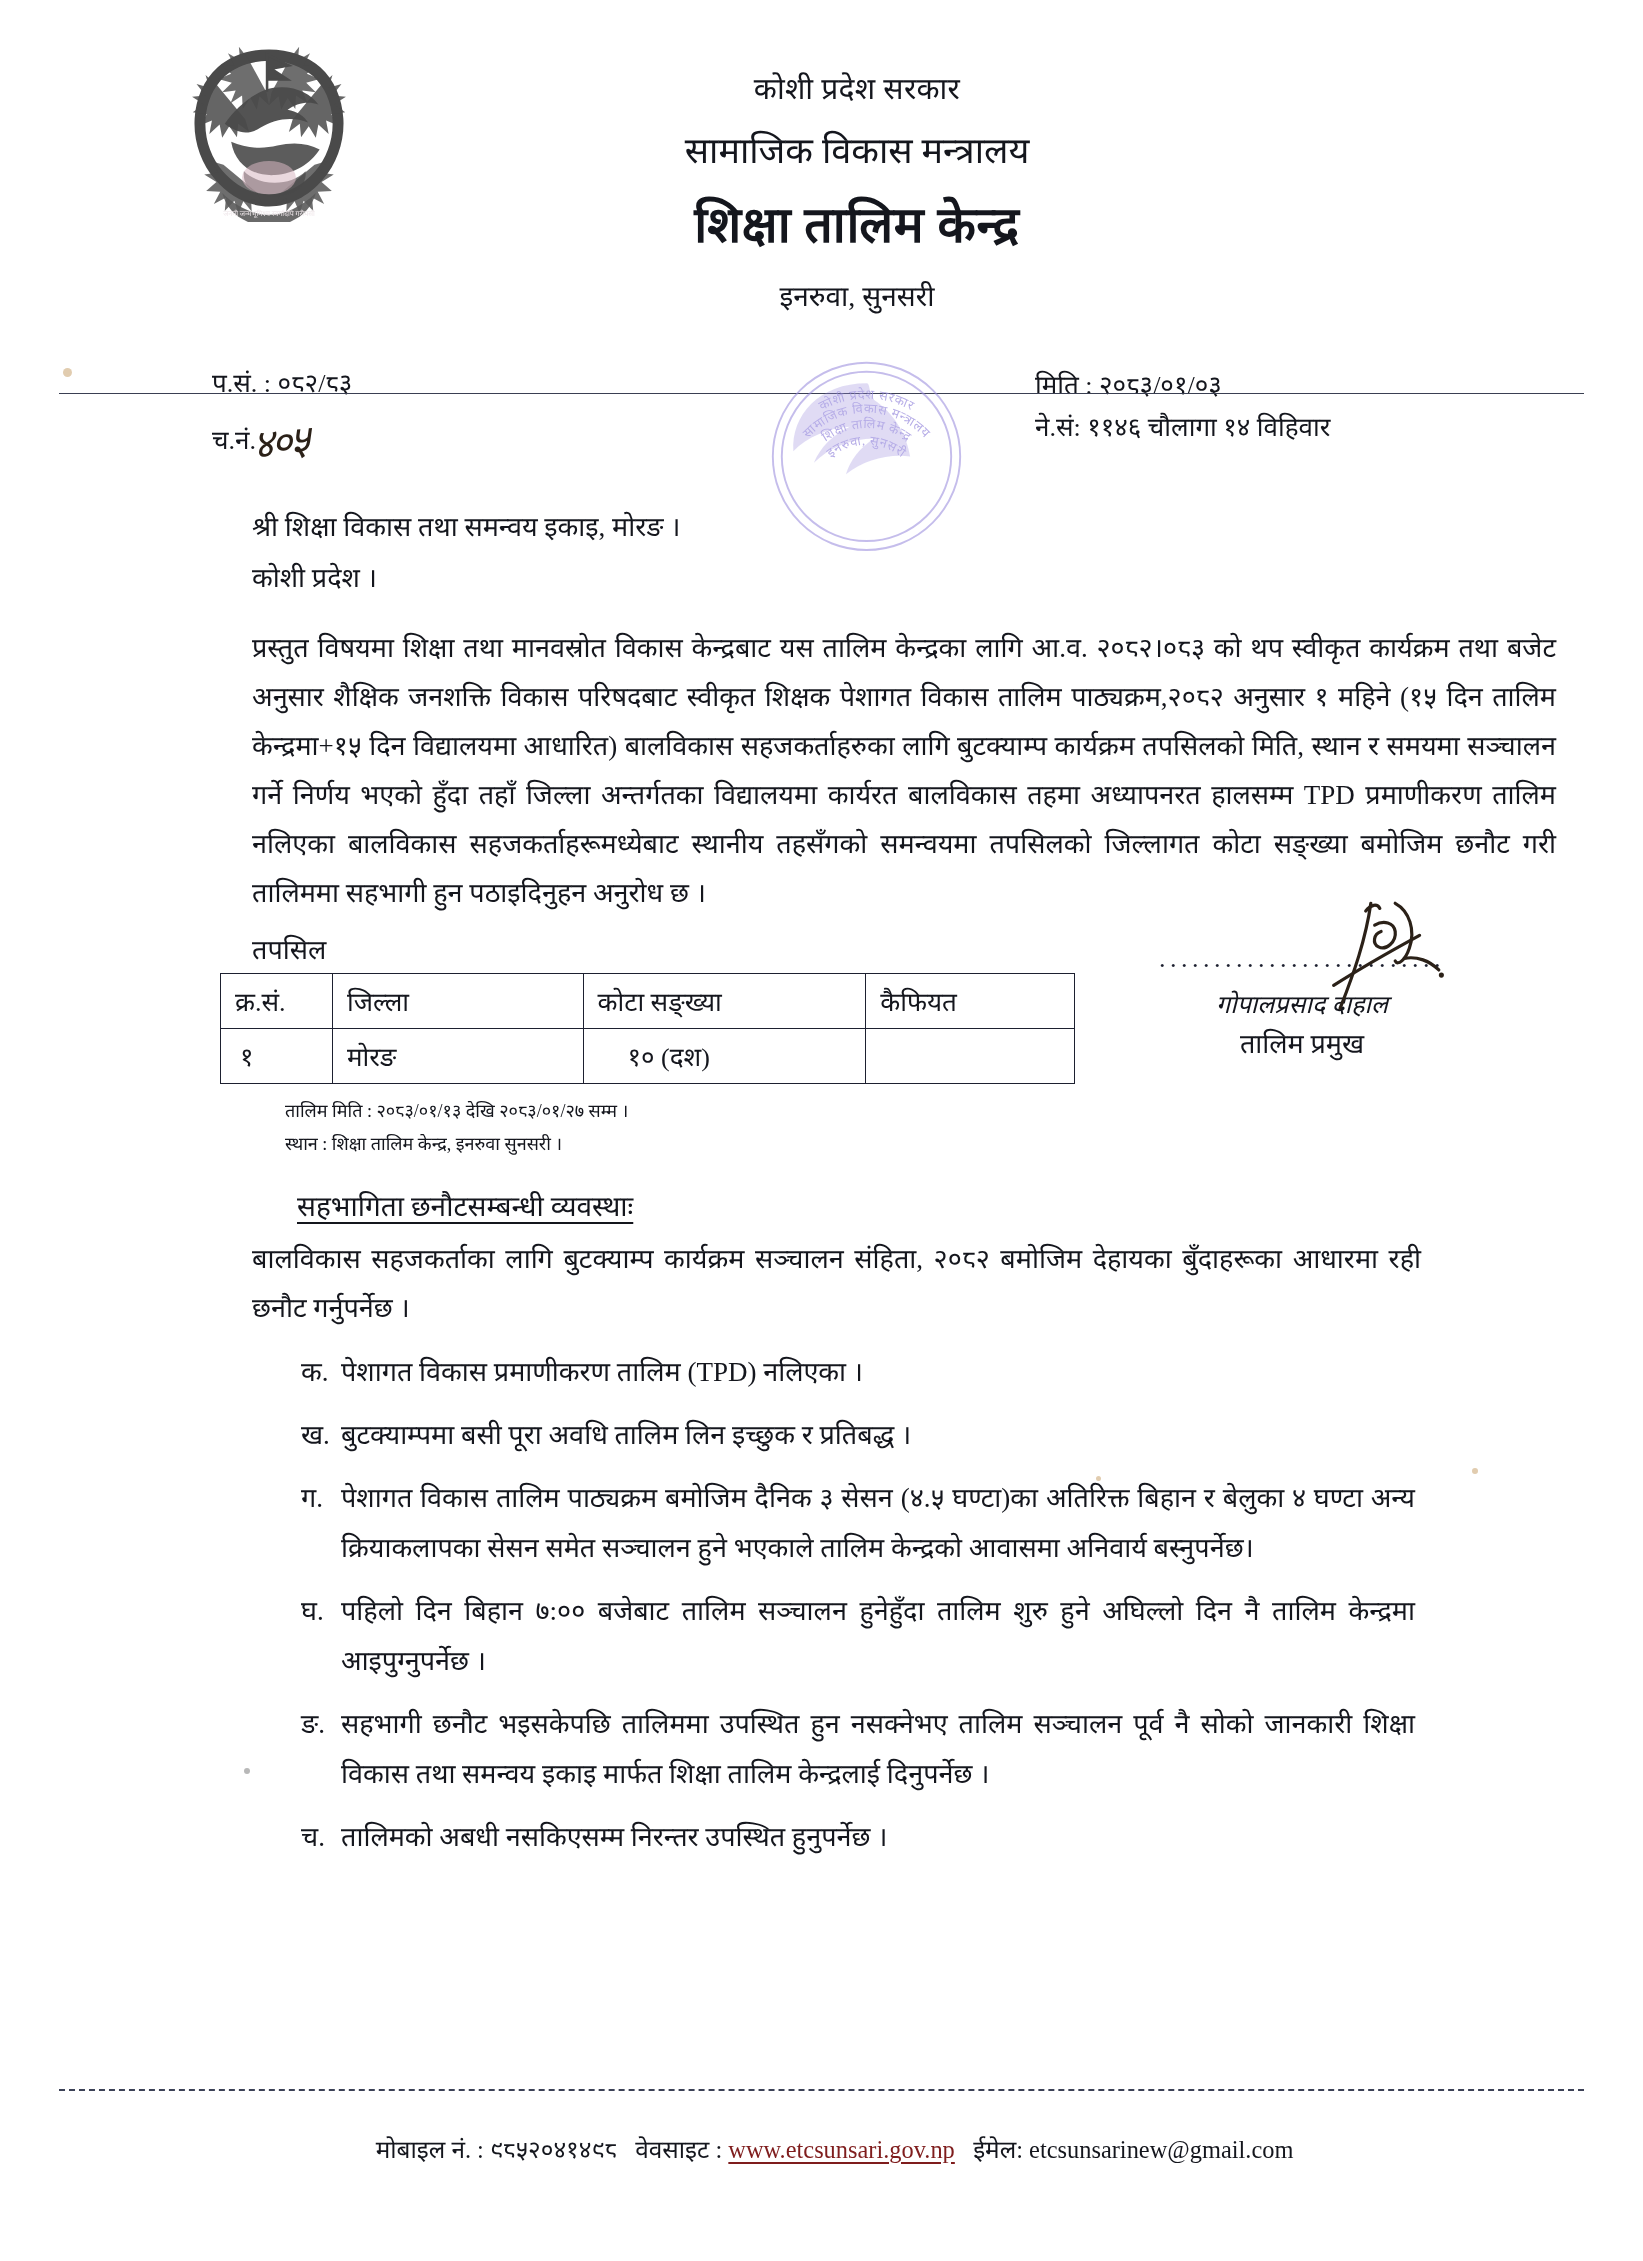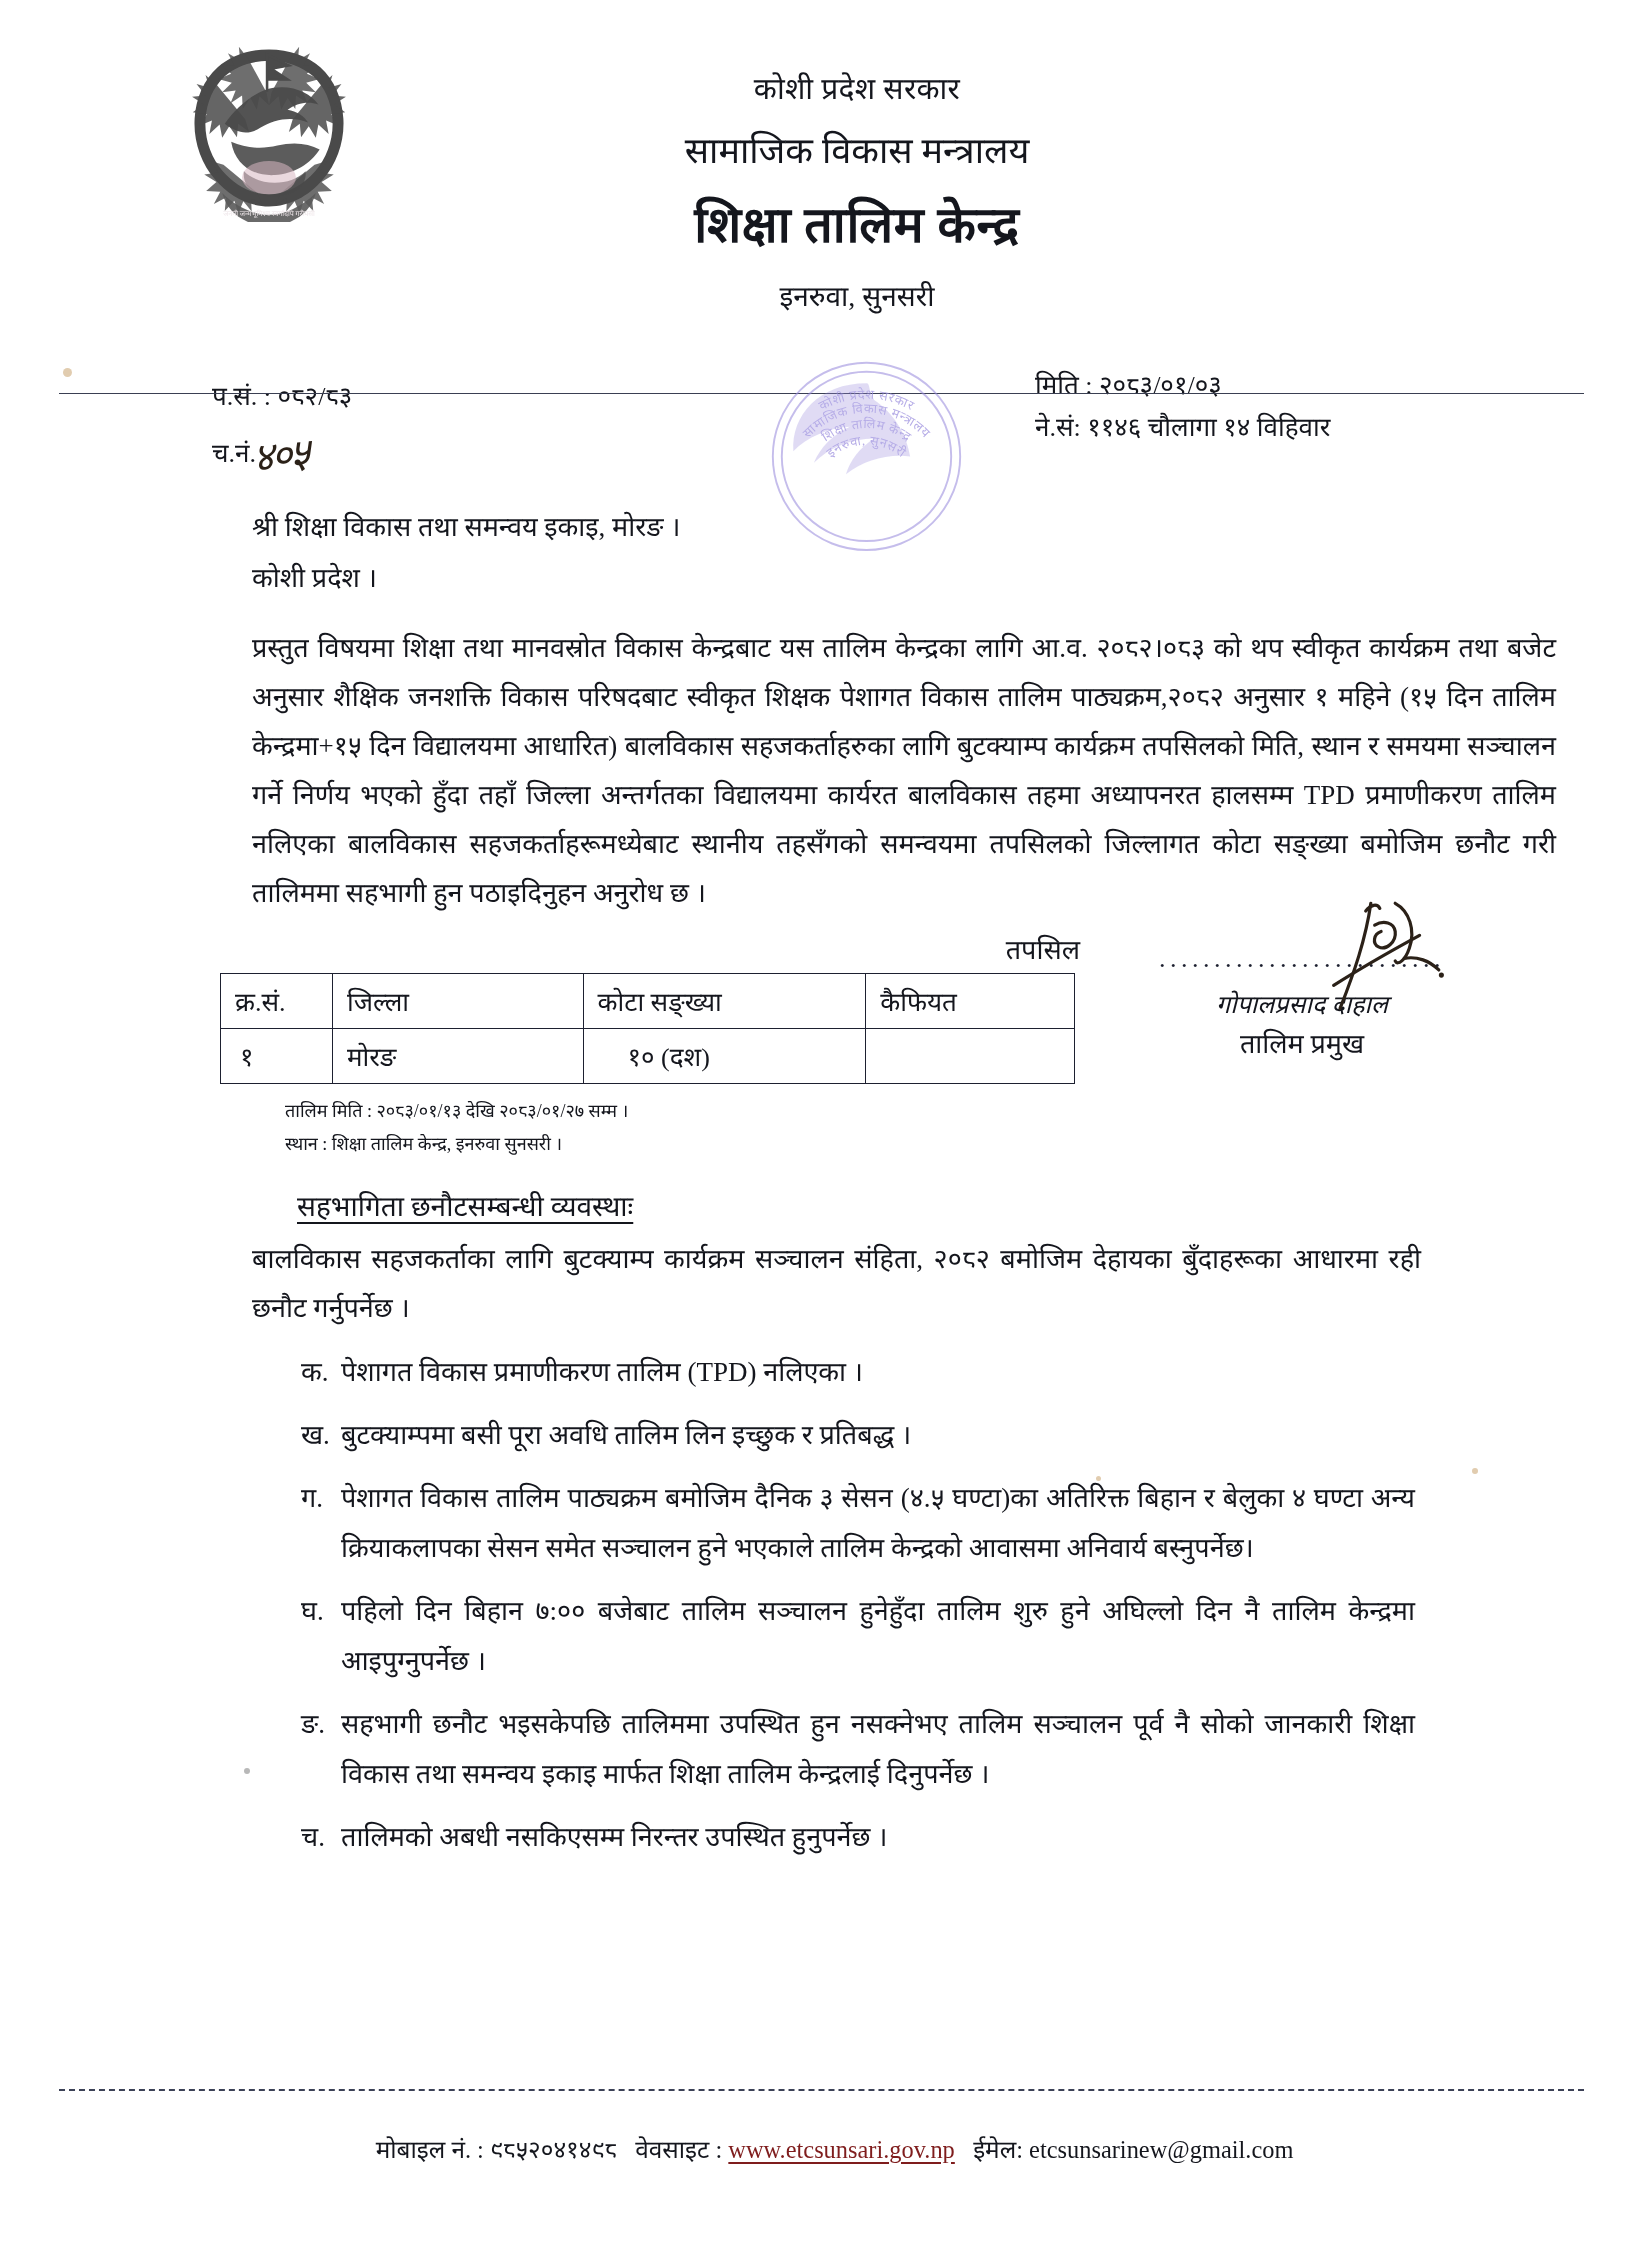--- a/index.html
+++ b/index.html
@@ -66,21 +66,21 @@
   }
 
   
   .refrow {
     position: relative;
     height: 116px;
   }
   .ref-left {
     position: absolute;
     left: 212px;
-    top: 17px;
+    top: 4px;
     font-size: 26px;
     line-height: 1.55;
   }
   .ref-left .line { white-space: nowrap; }
   .handwritten-num {
     font-family: "DejaVu Serif", serif;
     font-style: italic;
     font-size: 40px;
     color: #2b2118;
     letter-spacing: -2.6px;
@@ -133,21 +133,21 @@
 
   .para {
     font-size: 27px;
     line-height: 1.82;
     text-align: justify;
     margin-top: 19px;
     text-justify: inter-word;
   }
 
   .tapasil-label {
-    text-align: right;
+    text-align: left;
     font-size: 27px;
     margin-top: 11.6px;
     padding-right: 476px;
   }
 
   
   table.tapasil {
     border-collapse: collapse;
     width: 855px;
     margin-top: 6.4px;

